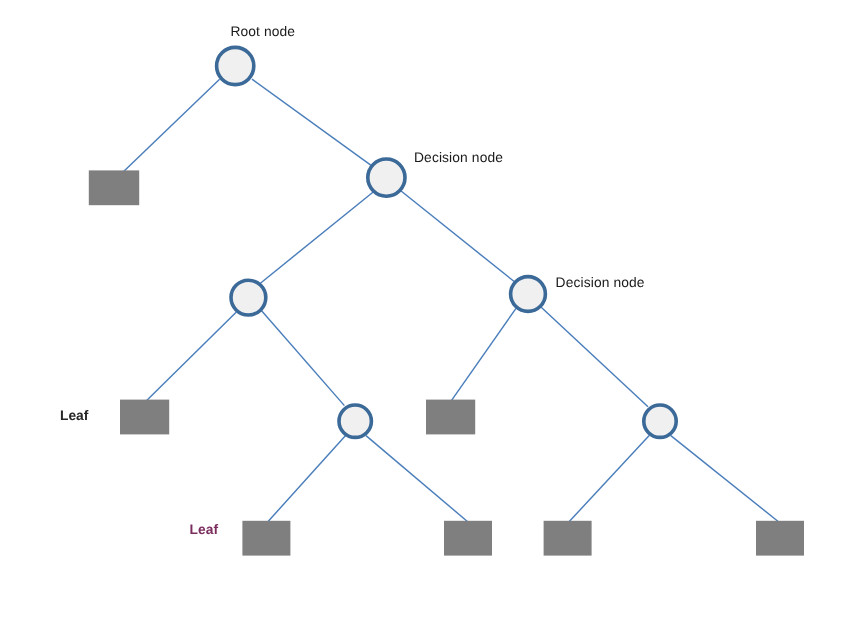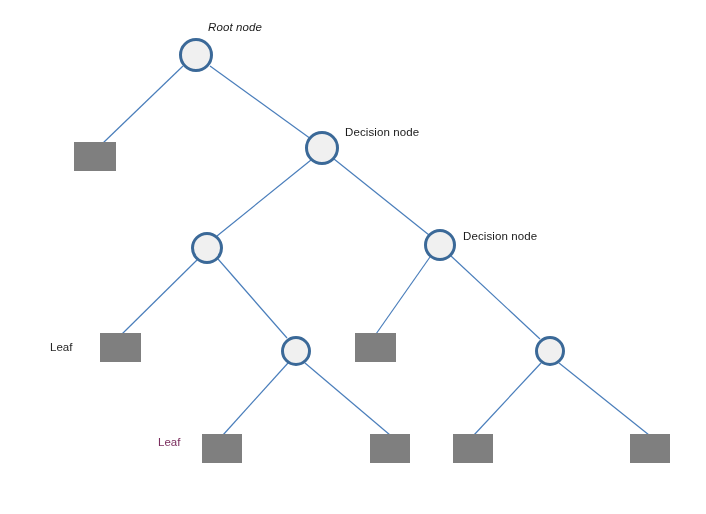--- a/index.html
+++ b/index.html
@@ -42,21 +42,21 @@
     line-height: 13px;
     color: #1a1a1a;
     white-space: nowrap;
     letter-spacing: 0.1px;
   }
   .leaf-label {
     position: absolute;
     font-family: "Liberation Sans", sans-serif;
     font-size: 11.5px;
     line-height: 13px;
-    font-weight: normal;
+    font-weight: bold;
     color: #262626;
     white-space: nowrap;
   }
   .leaf-label.accent {
     color: #7b2d5e;
   }
 </style>
 </head>
 <body>
 
@@ -86,21 +86,21 @@
       <div class="leaf-rect" style="left: 453px; top: 434px; width: 40px; height: 29px; background: rgb(127, 127, 127);"></div>
       <div class="leaf-rect" style="left: 630px; top: 434px; width: 40px; height: 29px; background: rgb(127, 127, 127);"></div>
       <div class="node-circle" style="left: 179px; top: 38px; width: 34px; height: 34px; background: rgb(240, 240, 240); border-color: rgb(59, 105, 152);"></div>
       <div class="node-circle" style="left: 305px; top: 131px; width: 34px; height: 34px; background: rgb(240, 240, 240); border-color: rgb(59, 105, 152);"></div>
       <div class="node-circle" style="left: 191px; top: 232px; width: 32px; height: 32px; background: rgb(240, 240, 240); border-color: rgb(59, 105, 152);"></div>
       <div class="node-circle" style="left: 424px; top: 229px; width: 32px; height: 32px; background: rgb(240, 240, 240); border-color: rgb(59, 105, 152);"></div>
       <div class="node-circle" style="left: 281px; top: 336px; width: 30px; height: 30px; background: rgb(240, 240, 240); border-color: rgb(59, 105, 152);"></div>
       <div class="node-circle" style="left: 535px; top: 336px; width: 30px; height: 30px; background: rgb(240, 240, 240); border-color: rgb(59, 105, 152);"></div>
     </div>
 
-  <div class="node-label" style="left:208px; top:21px;font-style:italic;">Root node</div>
+  <div class="node-label" style="left:192px; top:21px;">Root node</div>
 
   <div class="node-label" style="left:345px; top:126px;">Decision node</div>
 
   <div class="node-label" style="left:463px; top:230px;">Decision node</div>
 
   <div class="leaf-label" style="left:50px; top:341px;">Leaf</div>
 
   <div class="leaf-label accent" style="left:158px; top:436px;">Leaf</div>
 
 </div>

